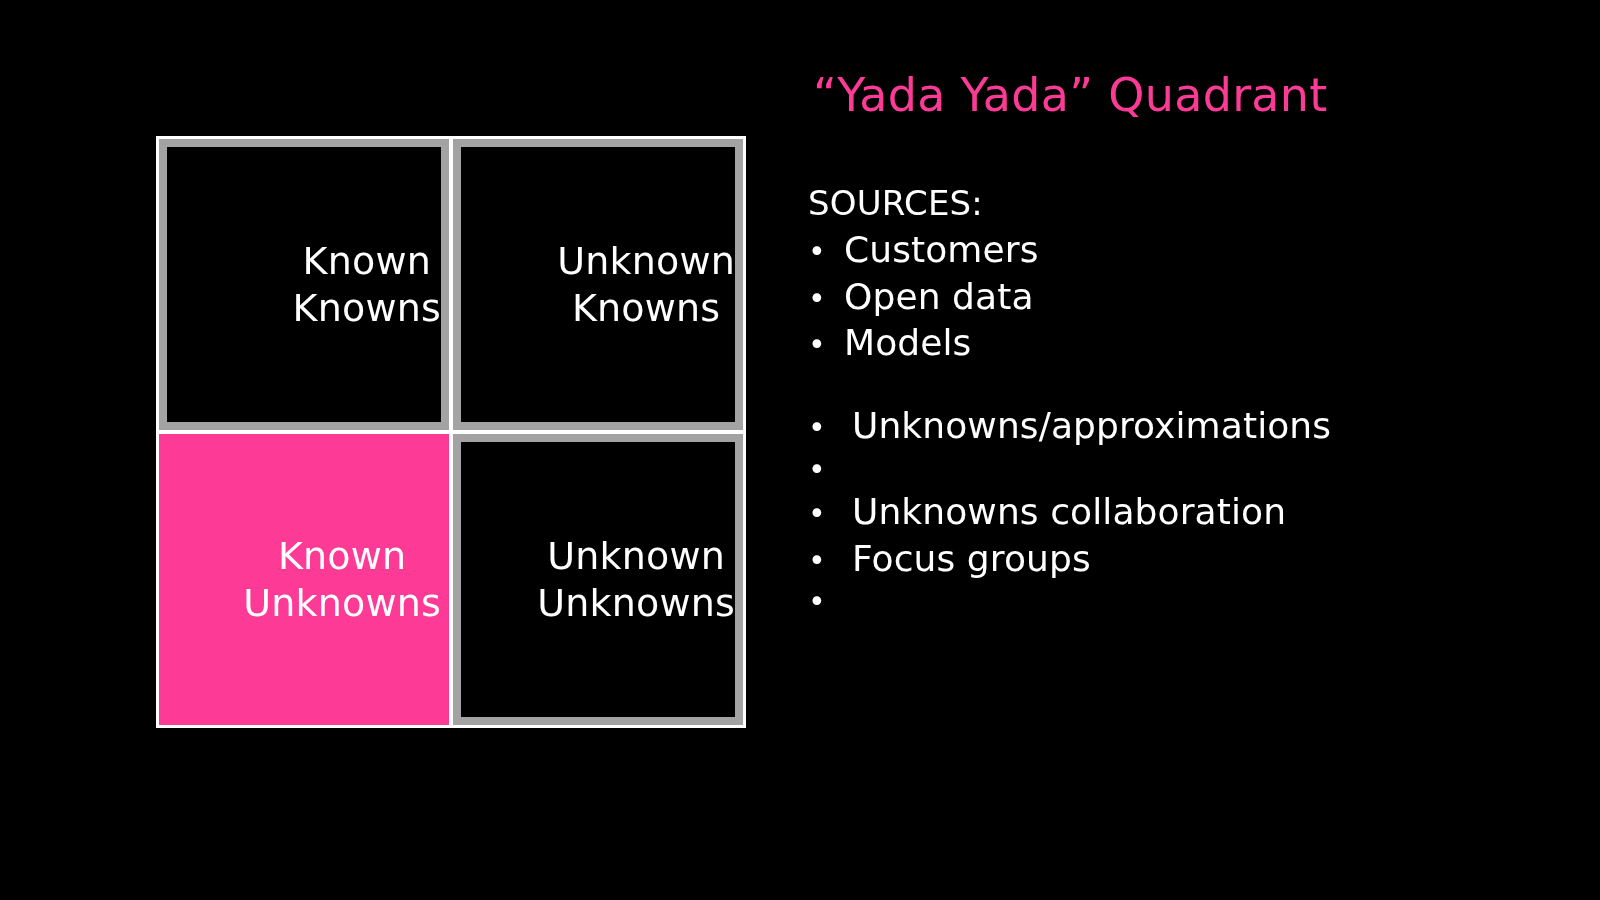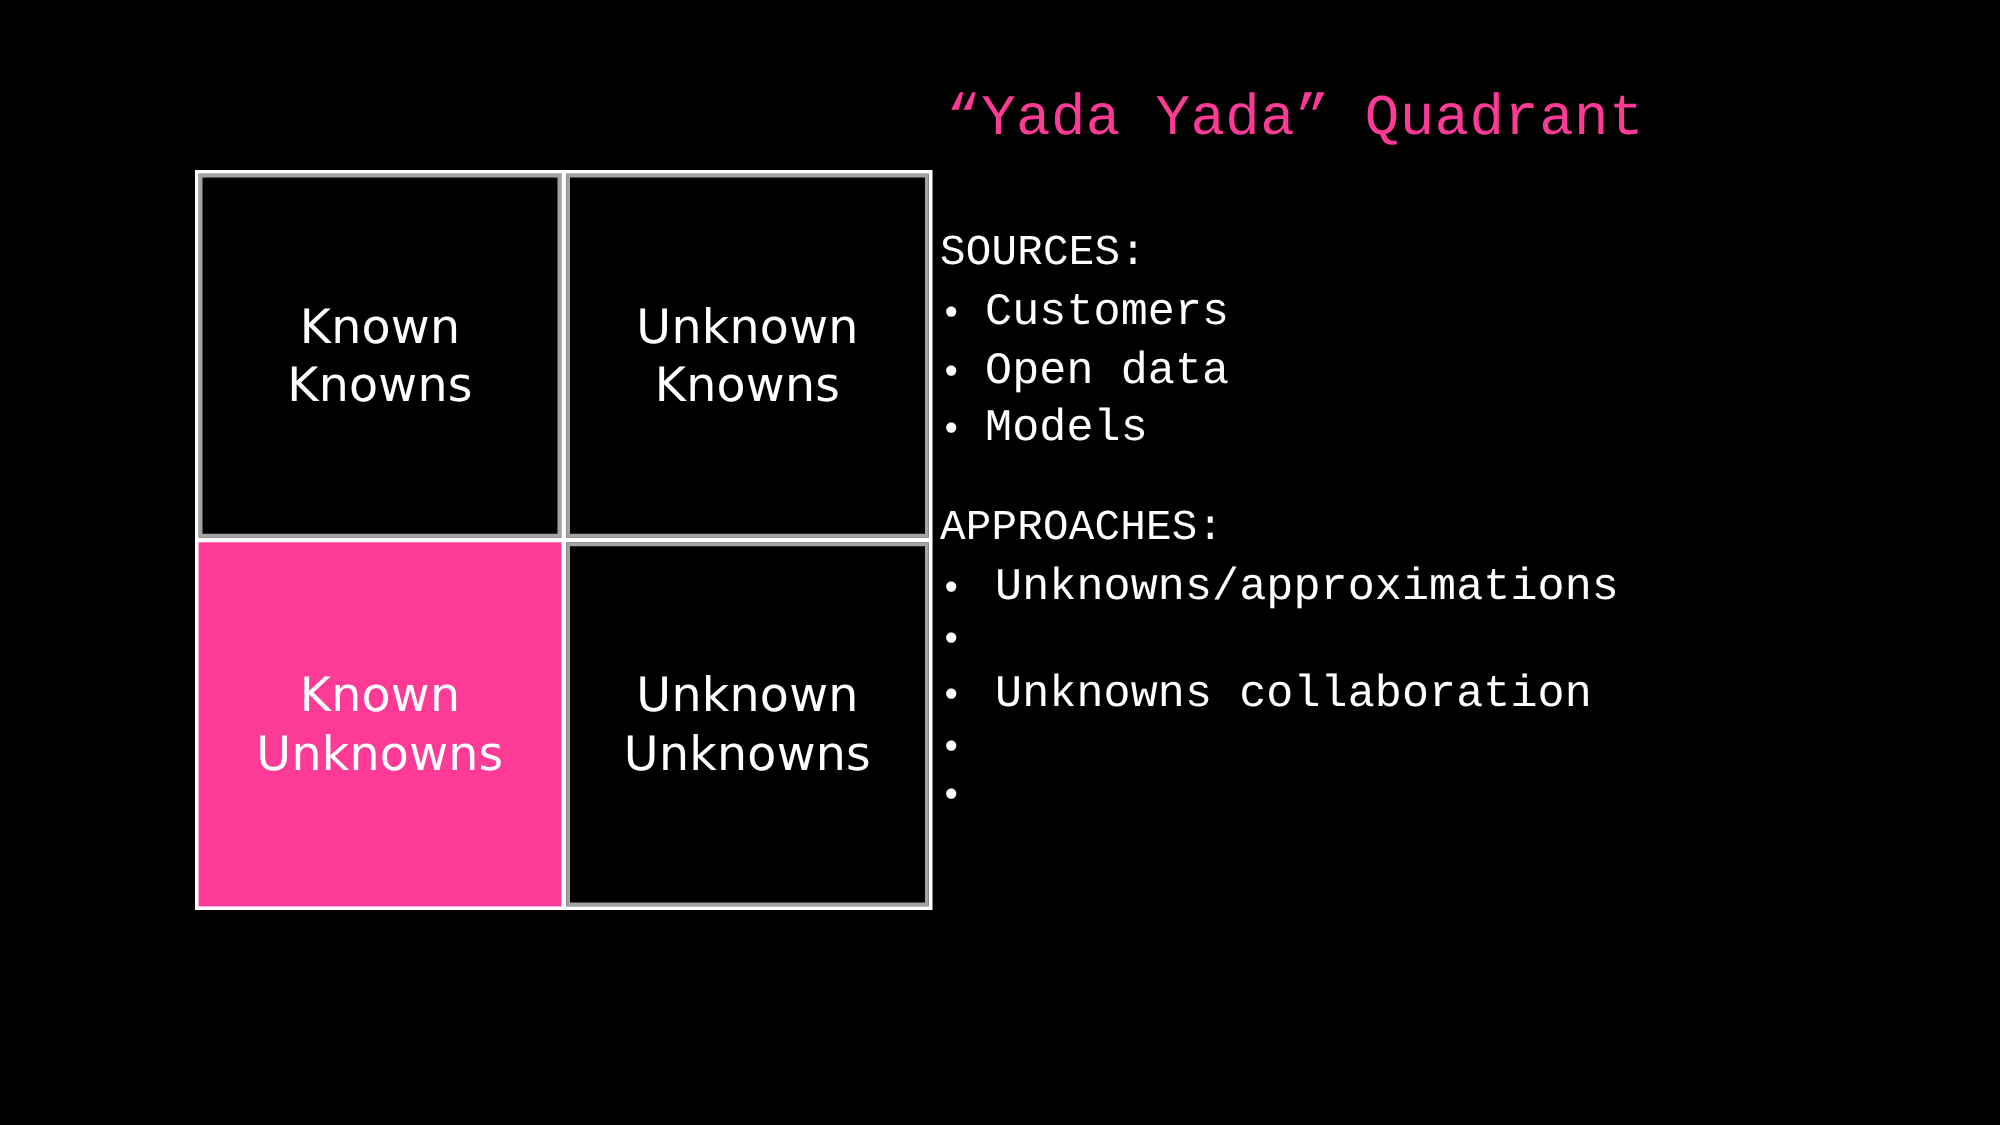--- a/index.html
+++ b/index.html
@@ -35,47 +35,46 @@
     display: grid;
     grid-template-columns: 1fr 1fr;
     grid-template-rows: 1fr 1fr;
     gap: 4px;
     background: #ffffff;
     padding: 3px;
     box-sizing: border-box;
   }
   .quad-cell {
     background: #000000;
-    border: 3px solid #a3a3a3;
+    border: 8px solid #a3a3a3;
     box-sizing: border-box;
     display: flex;
     align-items: center;
-    justify-content: center;
+    justify-content: flex-end;
     text-align: center;
   }
   .quad-cell.highlight {
     background: #fd3b97;
     border-color: #fd3b97;
   }
   .quad-label {
     font-size: 38px;
     line-height: 1.22;
     font-weight: 400;
     color: #ffffff;
     letter-spacing: 0.2px;
     white-space: pre-line;
   }
 
   
   .right-panel {
     position: absolute;
-    left: 752px;
+    left: 808px;
     top: 70px;
     width: 740px;
-    font-family: Liberation Mono, monospace;
   }
   .slide-title {
     font-size: 46px;
     line-height: 1.1;
     font-weight: 400;
     color: #fd3b97;
     margin: 0 0 0 5px;
     letter-spacing: 0.3px;
     white-space: nowrap;
   }
@@ -166,35 +165,35 @@
             <span class="bullet-text">Open data</span>
           </li>
           <li class="bullet-item">
             <span class="bullet-dot">•</span>
             <span class="bullet-text">Models</span>
           </li>
         </ul>
       </div>
 
       <div class="block approaches">
-        <div class="block-heading">APPROACHES:</div>
         <ul class="bullet-list">
           <li class="bullet-item">
             <span class="bullet-dot">•</span>
             <span class="bullet-text">Unknowns/approximations</span>
           </li>
           <li class="bullet-item">
             <span class="bullet-dot">•</span>
           </li>
           <li class="bullet-item">
             <span class="bullet-dot">•</span>
             <span class="bullet-text">Unknowns collaboration</span>
           </li>
           <li class="bullet-item">
             <span class="bullet-dot">•</span>
+            <span class="bullet-text">Focus groups</span>
           </li>
           <li class="bullet-item">
             <span class="bullet-dot">•</span>
           </li>
         </ul>
       </div>
 
     </div>
   </div>
 </div>

